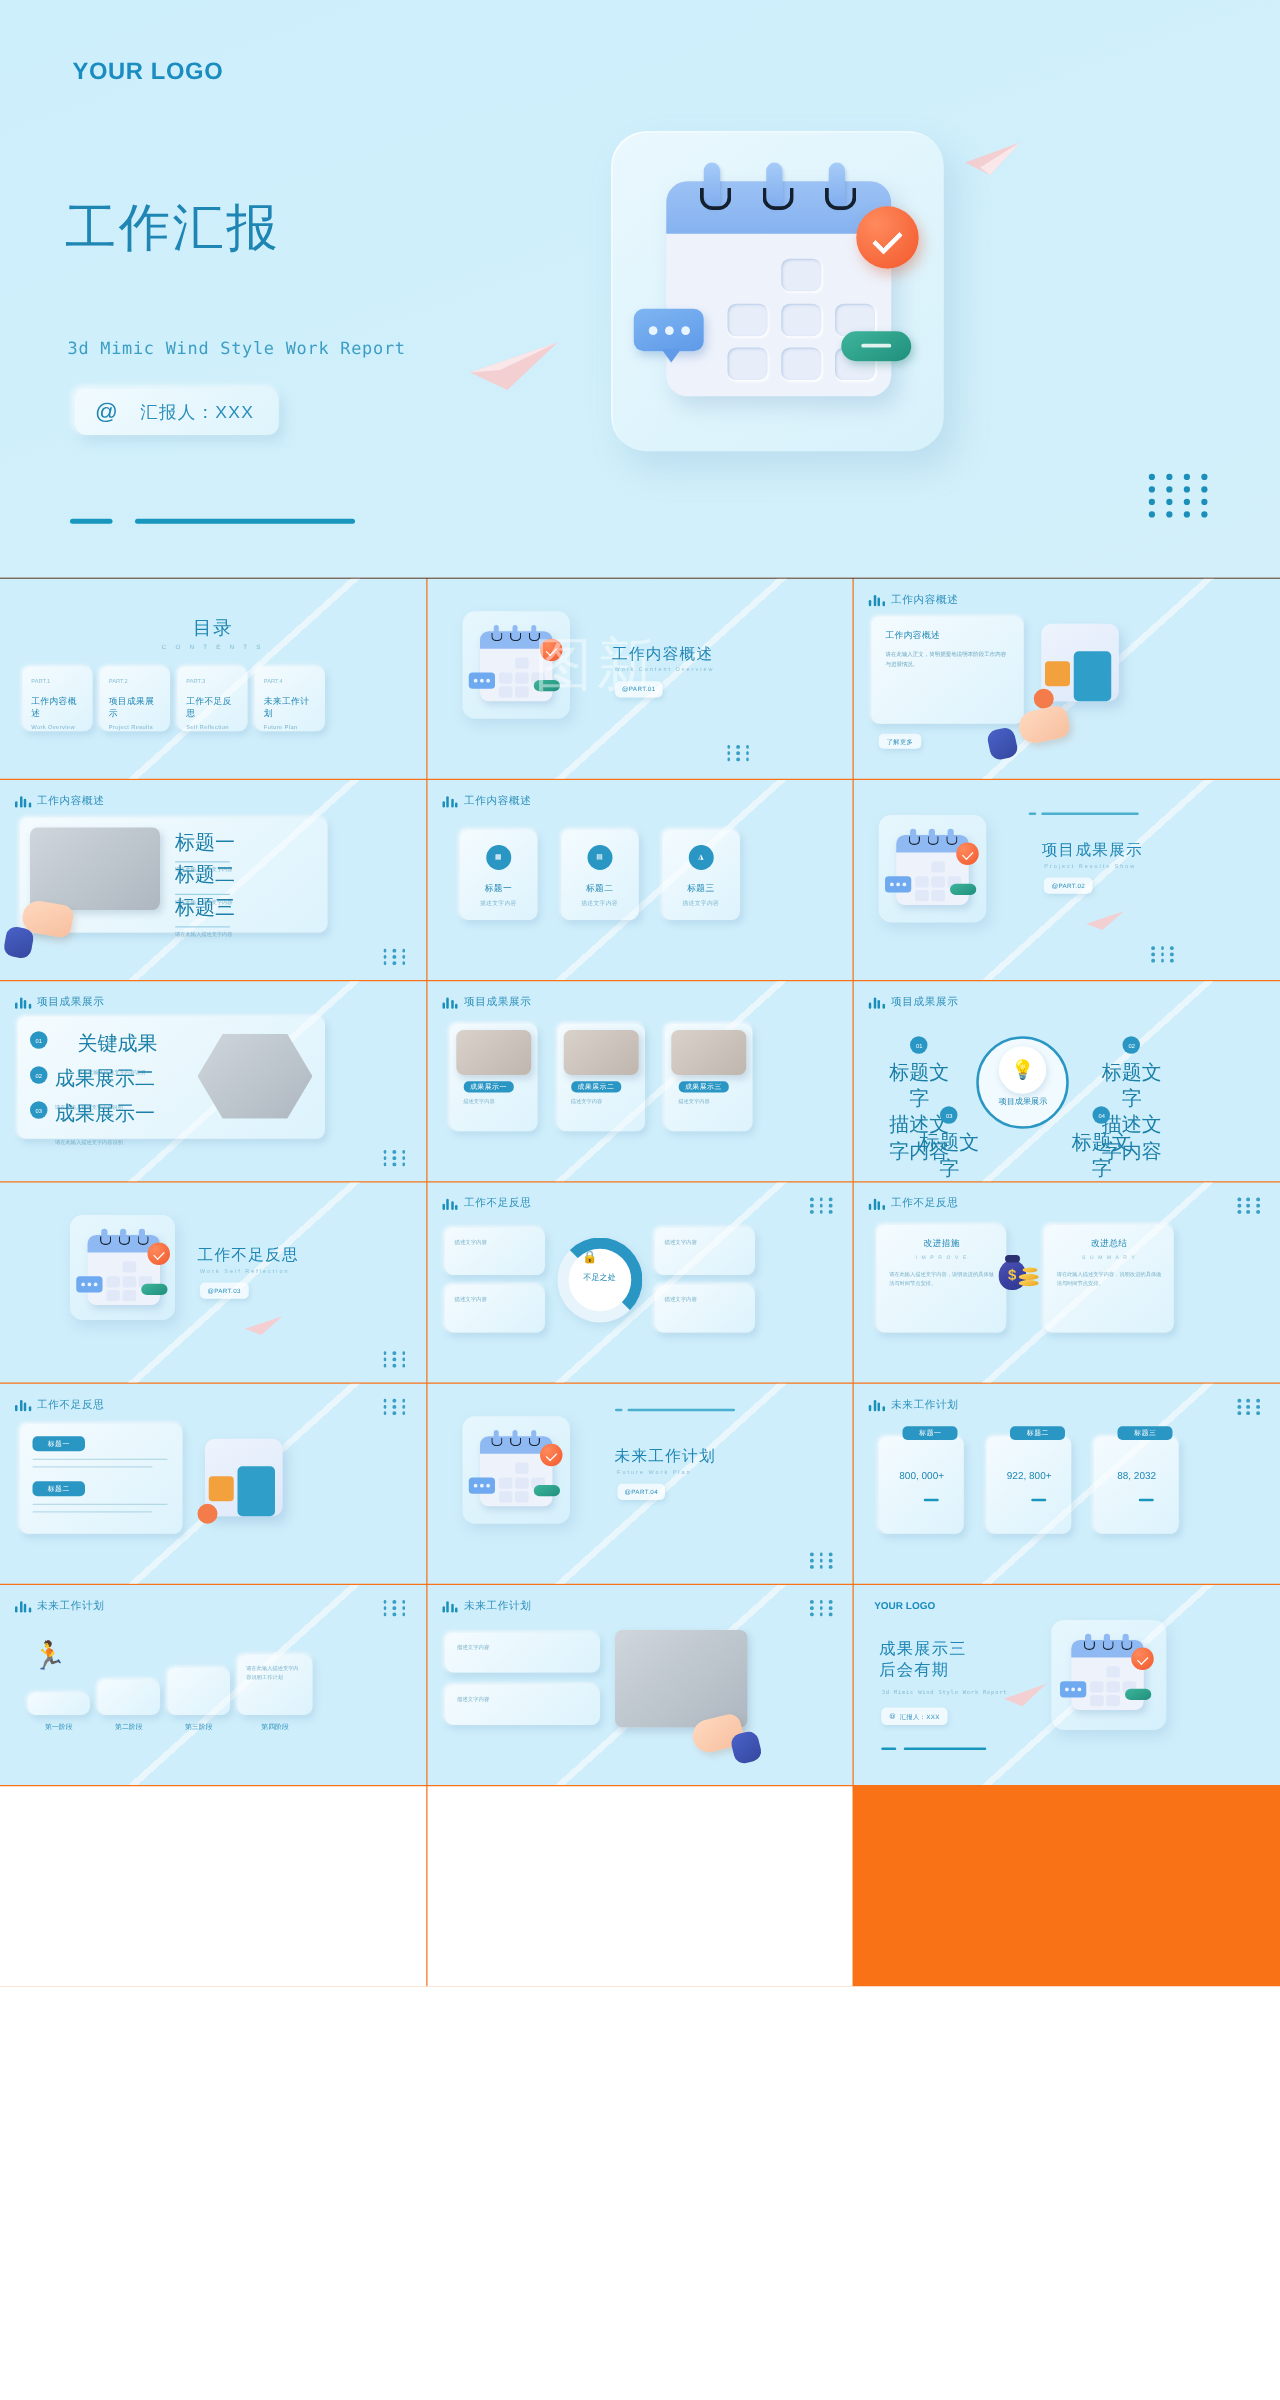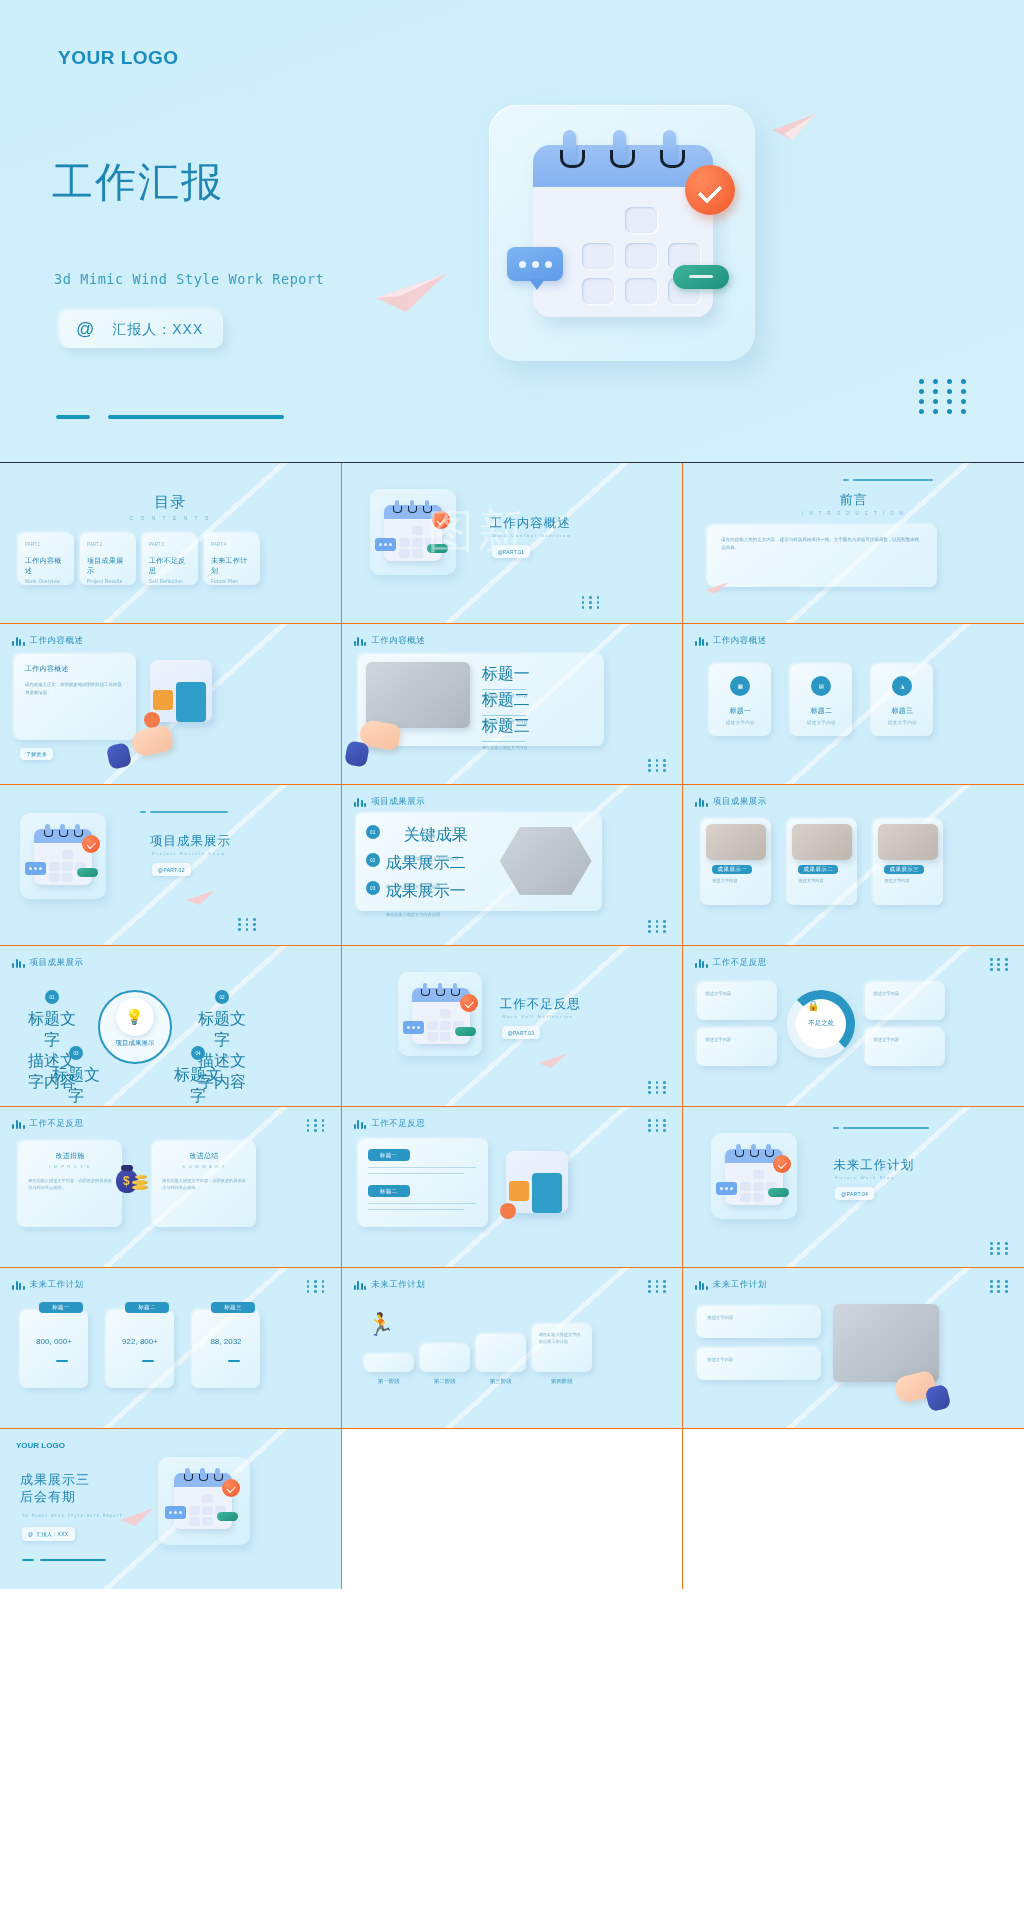--- a/index.html
+++ b/index.html
@@ -293,33 +293,20 @@
           <i></i>
           <i></i>
           <i></i>
           <i></i>
           <i></i>
           <i></i>
           <i></i>
         </div>
     </div>
 
-    <div class="cell">
-      <div class="diag"></div>
-      <div class="hdline" style="left:170px;top:16px;width:80px"></div>
-      <div class="hdline" style="left:160px;top:16px;width:6px"></div>
-      <div style="position:absolute;left:0;right:0;top:28px;text-align:center;font-size:13px" class="s-title">前言</div>
-      <div style="position:absolute;left:0;right:0;top:48px;text-align:center;font-size:4.5px;color:#7fb9d2;letter-spacing:2.4px">I N T R O D U C T I O N</div>
-      <div class="card" style="left:24px;top:62px;width:230px;height:62px;padding:11px 14px">
-        <div style="font-size:4.5px;line-height:8px;color:#6aa7c2">请在此处输入您的正文内容，建议与标题风格保持一致。文字颜色与排版可按需调整，以匹配整体视觉风格。</div>
-      </div>
-      <svg class="plane" style="left:22px;top:118px" width="24" height="14" viewBox="0 0 24 14">
-          <polygon points="0,9 24,1 10,13" fill="#f3cfd2"></polygon>
-        </svg>
-    </div>
 
     <div class="cell">
       <div class="diag"></div>
       <div class="s-head">
           <span class="bars">
             <b></b>
             <b></b>
             <b></b>
             <b></b>
           </span>

